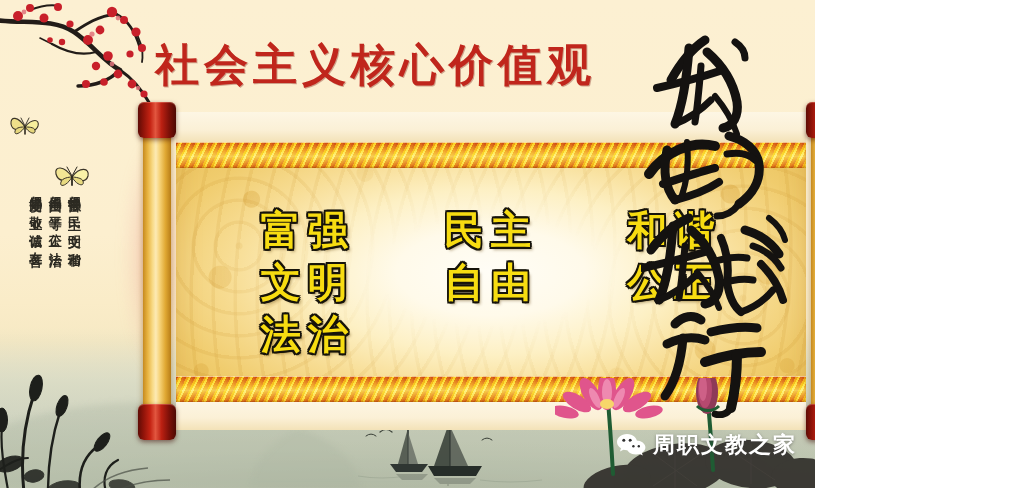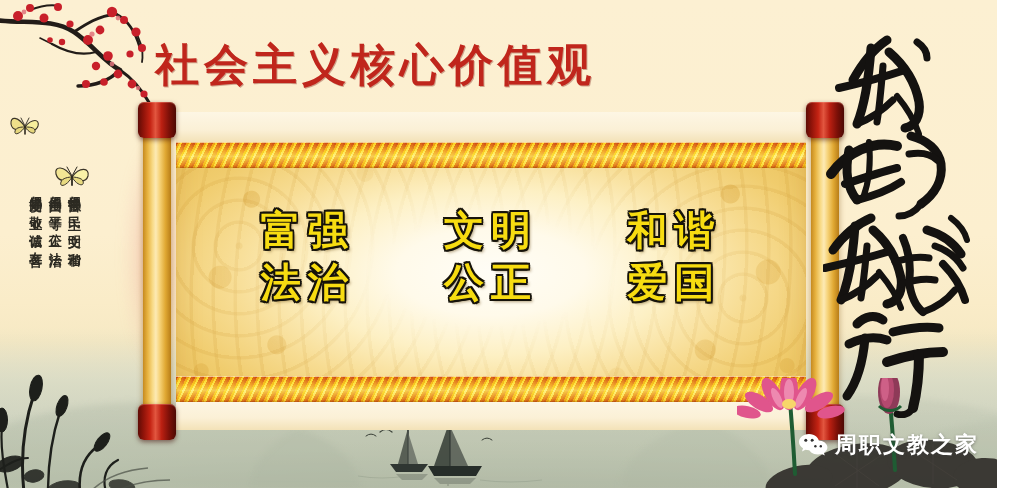--- a/index.html
+++ b/index.html
@@ -8,21 +8,21 @@
     padding: 0;
     background: #ffffff;
   }
   body {
     font-family: "Liberation Sans", sans-serif;
   }
 
   
   #poster {
     position: relative;
-    width: 997px;
+    width: 815px;
     height: 488px;
     overflow: hidden;
     background: #fcefd0;
   }
 
   
   .bg-cream {
     position: absolute;
     inset: 0;
     background:
@@ -456,25 +456,26 @@
     <div class="scroll-paper">
       <div class="scroll-damask"></div>
       <div class="scroll-damask-2"></div>
     </div>
 
     <div class="scroll-band band-top"></div>
     <div class="scroll-band band-bottom"></div>
 
     <div id="values">
       <div class="value-word">富强</div>
+      <div class="value-word">民主</div>
+      <div class="value-word">和谐</div>
       <div class="value-word">文明</div>
-      <div class="value-word">和谐</div>
+      <div class="value-word">自由</div>
+      <div class="value-word">公正</div>
       <div class="value-word">法治</div>
-      <div class="value-word">公正</div>
-      <div class="value-word">爱国</div>
     </div>
 
     <div class="roller roller-left">
       <div class="roller-rod"></div>
       <div class="roller-cap cap-top"></div>
       <div class="roller-cap cap-bottom"></div>
     </div>
     <div class="roller roller-right">
       <div class="roller-rod"></div>
       <div class="roller-cap cap-top"></div>

